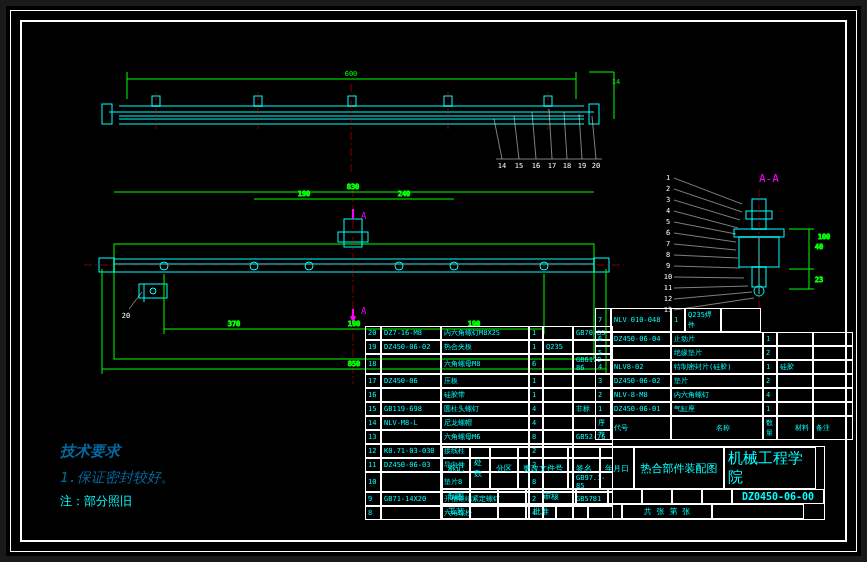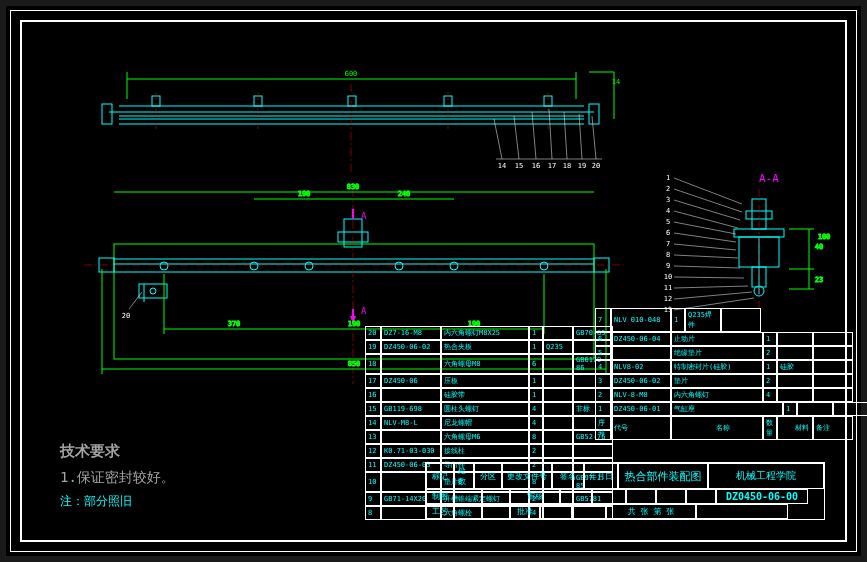--- a/index.html
+++ b/index.html
@@ -2,21 +2,21 @@
 <html><head>
 <meta charset="utf-8">
 <style>
 * { margin: 0; padding: 0; box-sizing: border-box; }
 body { background: #1a1a1a; font-family: "SimSun", monospace; width: 867px; height: 562px; overflow: hidden; position: relative; }
 .canvas { position: absolute; inset: 0; background: #000; margin: 6px; }
 .border-outer { position: absolute; inset: 4px; border: 1px solid #fff; }
 .border-inner { position: absolute; inset: 14px; border: 2px solid #fff; }
 .drawing-area { position: absolute; inset: 18px; }
 svg { position: absolute; top: 0; left: 0; }
-.tech-req { position: absolute; left: 36px; bottom: 48px; color: #a3a3a3; font-size: 14px; line-height: 1.8; }
+.tech-req { position: absolute; left: 36px; bottom: 48px; color: #0369a1; font-size: 14px; line-height: 1.8; font-style: italic; }
 .tech-req .title { font-size: 15px; font-weight: bold; }
 .note { position: absolute; left: 36px; bottom: 28px; color: #0ff; font-size: 12px; }
 .title-block { position: absolute; right: 18px; bottom: 18px; border: 1px solid #fff; }
 .tb-row { display: flex; }
 .tb-cell { border: 1px solid #fff; padding: 1px 3px; color: #0ff; font-size: 8px; display: flex; align-items: center; justify-content: center; min-height: 12px; }
 .bom { position: absolute; bottom: 18px; left: 341px; }
 .bom-row { display: flex; }
 .bom-cell { border: 1px solid #fff; color: #0ff; font-size: 7px; padding: 1px 2px; display: flex; align-items: center; min-height: 11px; overflow: hidden; }
 .balloon-num { fill: #fff; font-size: 7px; text-anchor: middle; }
 .leader { stroke: #fff; stroke-width: 0.5; fill: none; }
@@ -363,21 +363,21 @@
           <div class="bom-cell" style="width: 16px;">2</div>
           <div class="bom-cell" style="width: 60px;">NLV-8-M8</div>
           <div class="bom-cell" style="width: 92px;">内六角螺钉</div>
           <div class="bom-cell" style="width: 14px;">4</div>
           <div class="bom-cell" style="width: 36px;"></div>
           <div class="bom-cell" style="width: 40px;"></div>
         </div>
         <div class="bom-row">
           <div class="bom-cell" style="width: 16px;">1</div>
           <div class="bom-cell" style="width: 60px;">DZ450-06-01</div>
-          <div class="bom-cell" style="width: 112px;">气缸座</div>
+          <div class="bom-cell" style="width: 92px;">气缸座</div>
           <div class="bom-cell" style="width: 14px;">1</div>
           <div class="bom-cell" style="width: 36px;"></div>
           <div class="bom-cell" style="width: 40px;"></div>
         </div>
         <div class="bom-row">
           <div class="bom-cell" style="width: 16px;">序号</div>
           <div class="bom-cell" style="width: 60px;">代号</div>
           <div class="bom-cell" style="width: 92px; padding-left: 44px;">名称</div>
           <div class="bom-cell" style="width: 14px;">数量</div>
           <div class="bom-cell" style="width: 36px; padding-left: 17px;">材料</div>
@@ -387,21 +387,21 @@
 
     <div class="title-block">
       <div class="tb-row">
         <div class="tb-cell" style="width:28px">标记</div>
         <div class="tb-cell" style="width:20px">处数</div>
         <div class="tb-cell" style="width:28px">分区</div>
         <div class="tb-cell" style="width:50px">更改文件号</div>
         <div class="tb-cell" style="width:32px">签名</div>
         <div class="tb-cell" style="width:34px">年月日</div>
         <div class="tb-cell" style="width:90px;font-size:11px">热合部件装配图</div>
-        <div class="tb-cell" style="width:116px;font-size:10px">机械工程学院</div>
+        <div class="tb-cell" style="width:92px;font-size:15px">机械工程学院</div>
       </div>
       <div class="tb-row">
         <div class="tb-cell" style="width:28px">制图</div>
         <div class="tb-cell" style="width:28px"></div>
         <div class="tb-cell" style="width:28px"></div>
         <div class="tb-cell" style="width:50px">审核</div>
         <div class="tb-cell" style="width:32px"></div>
         <div class="tb-cell" style="width:34px"></div>
         <div class="tb-cell" style="width:30px"></div>
         <div class="tb-cell" style="width:30px"></div>

